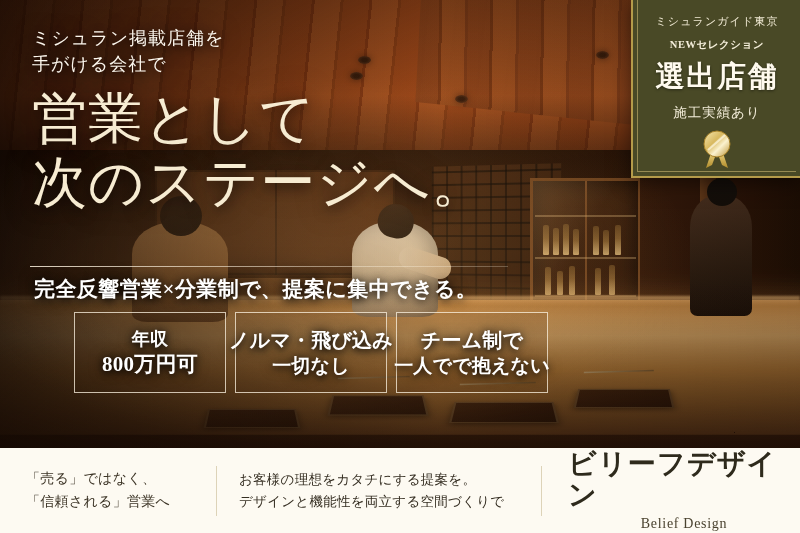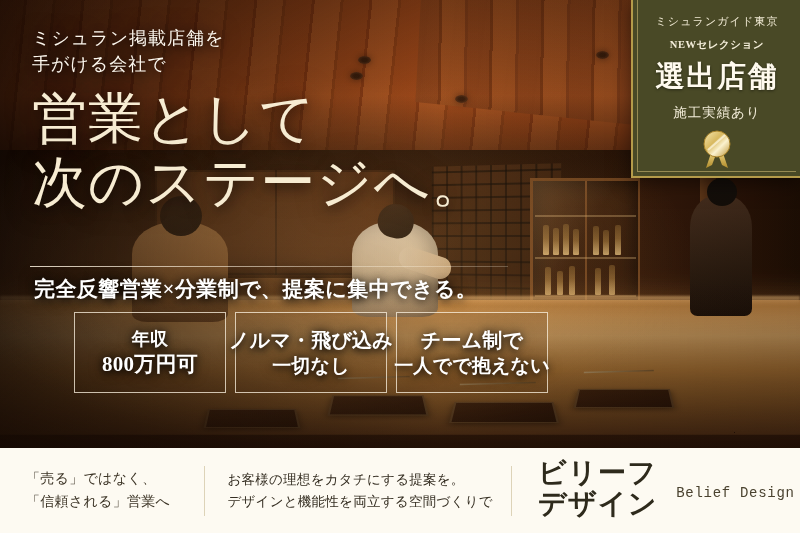--- a/index.html
+++ b/index.html
@@ -327,21 +327,21 @@
     color:#3d3527; font-size:14px; line-height:1.62; letter-spacing:.02em; white-space:nowrap;
   }
   .bb2 .bb-line { font-size:13.5px; color:#352e22; }
   .brand-jp {
     color:#2e2a1c; font-size:28px; font-weight:700; letter-spacing:.045em; line-height:1.1;
   }
   .brand-en {
     color:#4a422f; font-size:14px; letter-spacing:.05em; margin-top:5px; text-align:center;
     width: 232px;
   }
-  .brandwrap { display:flex; flex-direction:row; align-items:center;font-family:Liberation Mono, monospace; }
+  .brandwrap { display:flex; flex-direction:column; align-items:center; }
 </style>
 </head>
 <body>
 
 <div id="banner">
 
   <div class="photo">
     <div class="ceiling"></div>
     <div class="ceiling-right"></div>
 

